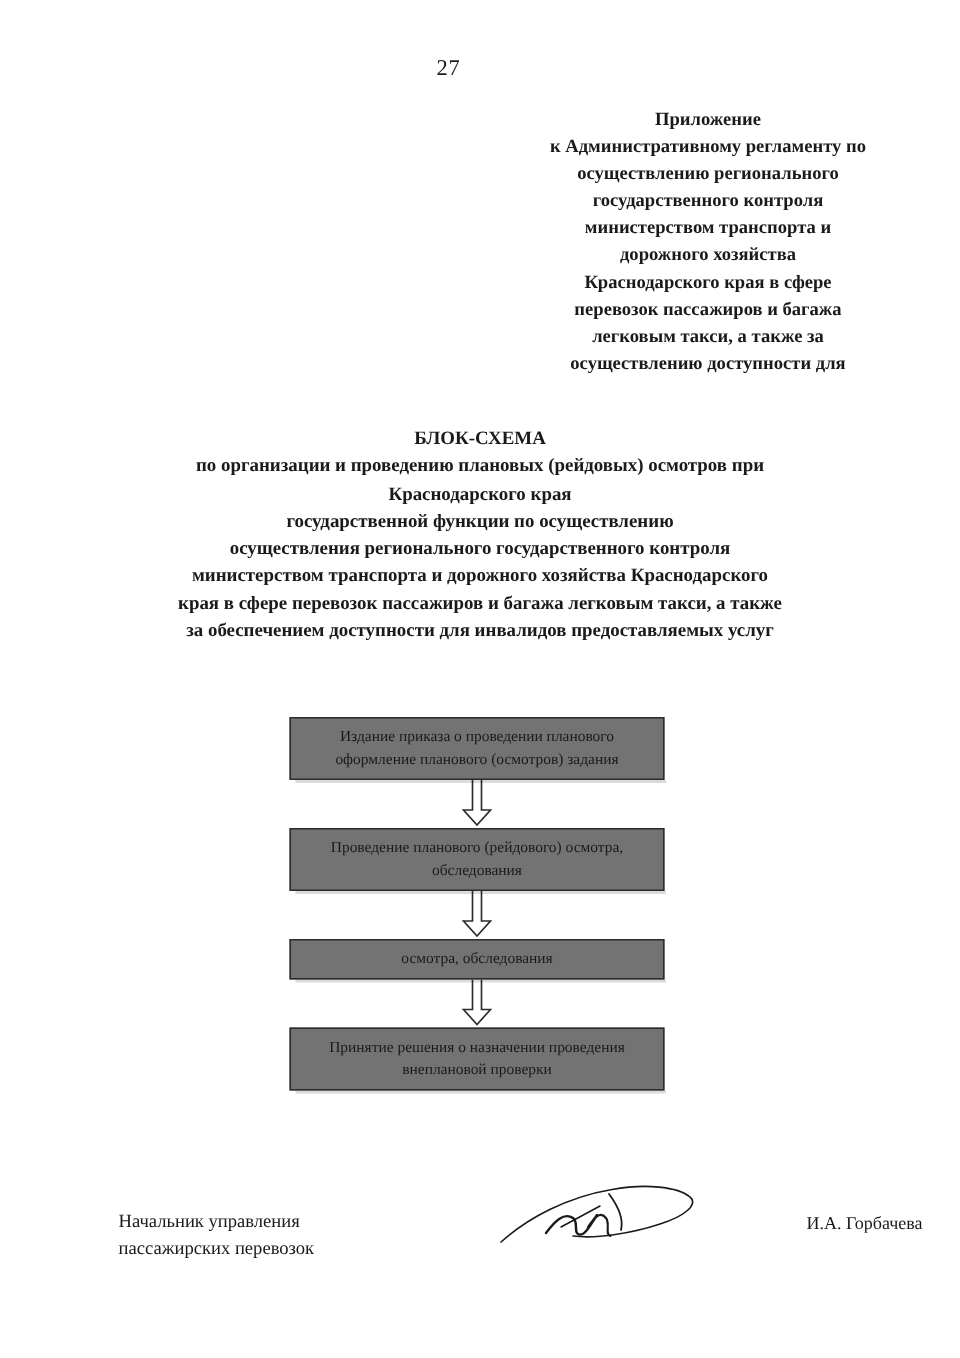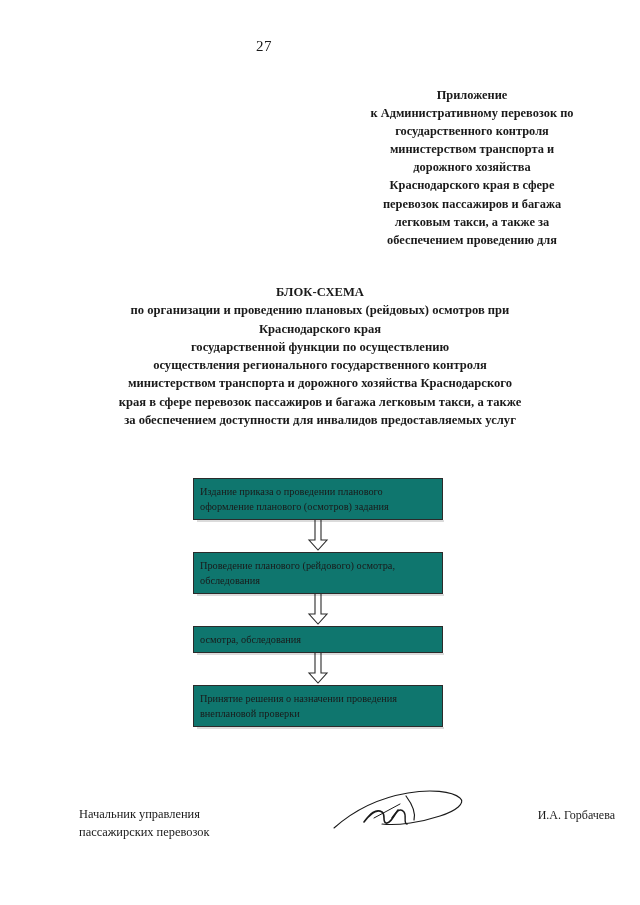--- a/index.html
+++ b/index.html
@@ -24,33 +24,33 @@
 
   
   .page-number {
     position: absolute;
     top: 38px;
     left: 0;
     width: 528px;
     text-align: center;
     font-size: 15px;
     letter-spacing: 0.5px;
+    padding-left: 35px;
   }
 
   
   .appendix-block {
     position: absolute;
     top: 70px;
     left: 330px;
     width: 284px;
     text-align: center;
     font-weight: bold;
     font-size: 12.4px;
     line-height: 18.1px;
-    margin-top: 16px;
   }
   .appendix-block div { white-space: nowrap; }
 
   
   .doc-title {
     position: absolute;
     top: 283px;
     left: 48px;
     width: 544px;
     text-align: center;
@@ -63,22 +63,22 @@
   
   .flowchart {
     position: absolute;
     top: 478px;
     left: 193px;
     width: 250px;
   }
   .fc-box {
     box-sizing: border-box;
     border: 1px solid #2b2b2b;
-    background: #0f766e;
-    text-align: left;
+    background: #737373;
+    text-align: center;
     font-size: 10.3px;
     line-height: 15px;
     padding: 5px 6px;
     position: relative;
   }
   .fc-box .line { white-space: nowrap; }
   
   .fc-box::after {
     content: "";
     position: absolute;
@@ -131,28 +131,29 @@
 </style>
 </head>
 <body>
 
 <div class="page">
 
   <div class="page-number">27</div>
 
   <div class="appendix-block">
     <div>Приложение</div>
-    <div>к Административному перевозок по</div>
+    <div>к Административному регламенту по</div>
+    <div>осуществлению регионального</div>
     <div>государственного контроля</div>
     <div>министерством транспорта и</div>
     <div>дорожного хозяйства</div>
     <div>Краснодарского края в сфере</div>
     <div>перевозок пассажиров и багажа</div>
     <div>легковым такси, а также за</div>
-    <div>обеспечением проведению для</div>
+    <div>осуществлению доступности для</div>
   </div>
 
   <div class="doc-title">
     <div>БЛОК-СХЕМА</div>
     <div>по организации и проведению плановых (рейдовых) осмотров при</div>
     <div>Краснодарского края</div>
     <div>государственной функции по осуществлению</div>
     <div>осуществления регионального государственного контроля</div>
     <div>министерством транспорта и дорожного хозяйства Краснодарского</div>
     <div>края в сфере перевозок пассажиров и багажа легковым такси, а также</div>

